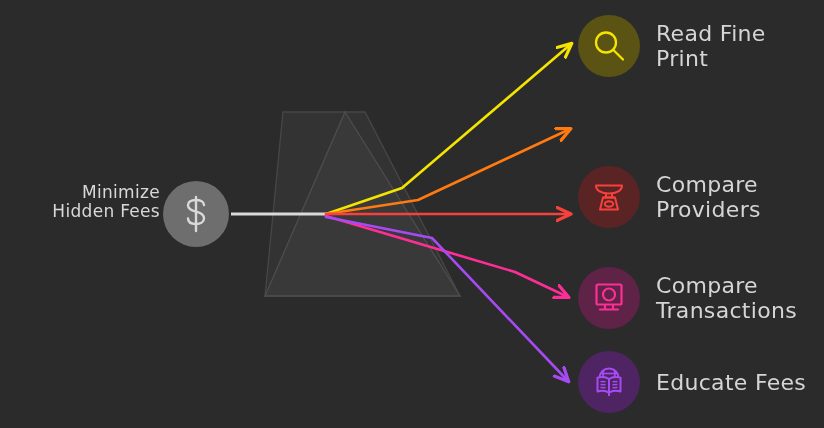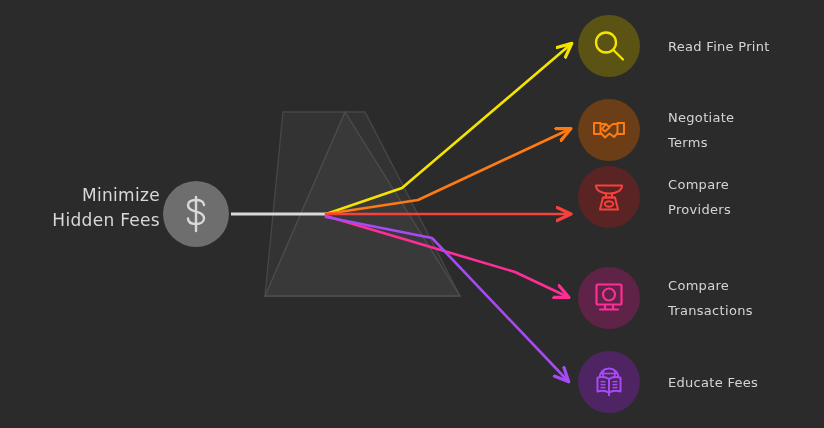--- a/index.html
+++ b/index.html
@@ -23,21 +23,21 @@
     height: 428px;
   }
   .source-label {
     position: absolute;
     left: 0px;
     top: 183px;
     width: 160px;
     text-align: right;
     color: #d8d8d8;
     font-size: 17px;
-    line-height: 25px;
+    line-height: 19px;
     letter-spacing: 0.3px;
     white-space: pre-line;
   }
   .source-node {
     position: absolute;
     left: 163px;
     top: 181px;
     width: 66px;
     height: 66px;
     border-radius: 50%;
@@ -59,23 +59,23 @@
     width: 62px;
     height: 62px;
     border-radius: 50%;
     flex: 0 0 62px;
     display: flex;
     align-items: center;
     justify-content: center;
   }
   .out-circle svg { display: block; }
   .out-label {
-    margin-left: 28px;
+    margin-left: 16px;
     color: #d5d5d5;
-    font-size: 13px;
+    font-size: 22px;
     line-height: 25px;
     letter-spacing: 0.3px;
     white-space: pre-line;
   }
 </style>
 </head>
 <body>
 
 <div id="canvas">
 
@@ -129,35 +129,20 @@
       <span>
         <svg width="36" height="36" viewBox="0 0 36 36">
           <circle cx="15" cy="14.5" r="10" fill="none" stroke="#f5e400" stroke-width="2.3"></circle>
           <path d="M22.4 22 L32 31.5" stroke="#f5e400" stroke-width="2.3" stroke-linecap="round"></path>
         </svg>
       </span>
     </div>
     <div class="out-label">Read Fine Print</div>
   </div>
 
-  <div class="out-item" style="top:99px">
-    <div class="out-circle" style="background:#6b3e17">
-      <span>
-        <svg width="36" height="36" viewBox="0 0 36 36">
-          <path d="M3 11 L9.5 11 L9.5 22 L3 22 Z" fill="none" stroke="#ff7a10" stroke-width="2" stroke-linejoin="round"></path>
-          <path d="M33 11 L26.5 11 L26.5 22 L33 22 Z" fill="none" stroke="#ff7a10" stroke-width="2" stroke-linejoin="round"></path>
-          <path d="M9.5 12 L15 12 L18 15 L22 12 L26.5 12" fill="none" stroke="#ff7a10" stroke-width="2" stroke-linejoin="round"></path>
-          <path d="M9.5 20.5 L14 25.5 L18.5 21.5 L23 25 L26.5 21" fill="none" stroke="#ff7a10" stroke-width="2" stroke-linejoin="round"></path>
-          <path d="M15 12 L11 17 L14 19.5 L19 15" fill="none" stroke="#ff7a10" stroke-width="2" stroke-linejoin="round"></path>
-        </svg>
-      </span>
-    </div>
-    <div class="out-label">Negotiate
-Terms</div>
-  </div>
 
   <div class="out-item" style="top:166px">
     <div class="out-circle" style="background:#5b2424">
       <span>
         <svg width="36" height="36" viewBox="0 0 36 36">
           <path d="M5 6.5 L31 6.5 C31 11.5 25.5 14.5 18 14.5 C10.5 14.5 5 11.5 5 6.5 Z" fill="none" stroke="#f8413c" stroke-width="2" stroke-linejoin="round"></path>
           <path d="M15 14.5 L15 18.5 M21 14.5 L21 18.5" stroke="#f8413c" stroke-width="2"></path>
           <path d="M13 18.5 L23 18.5" stroke="#f8413c" stroke-width="2" stroke-linecap="round"></path>
           <path d="M12 18.5 L9 30.5 L27 30.5 L24 18.5 Z" fill="none" stroke="#f8413c" stroke-width="2" stroke-linejoin="round"></path>
           <ellipse cx="18" cy="25" rx="4.2" ry="2.7" fill="none" stroke="#f8413c" stroke-width="2"></ellipse>

